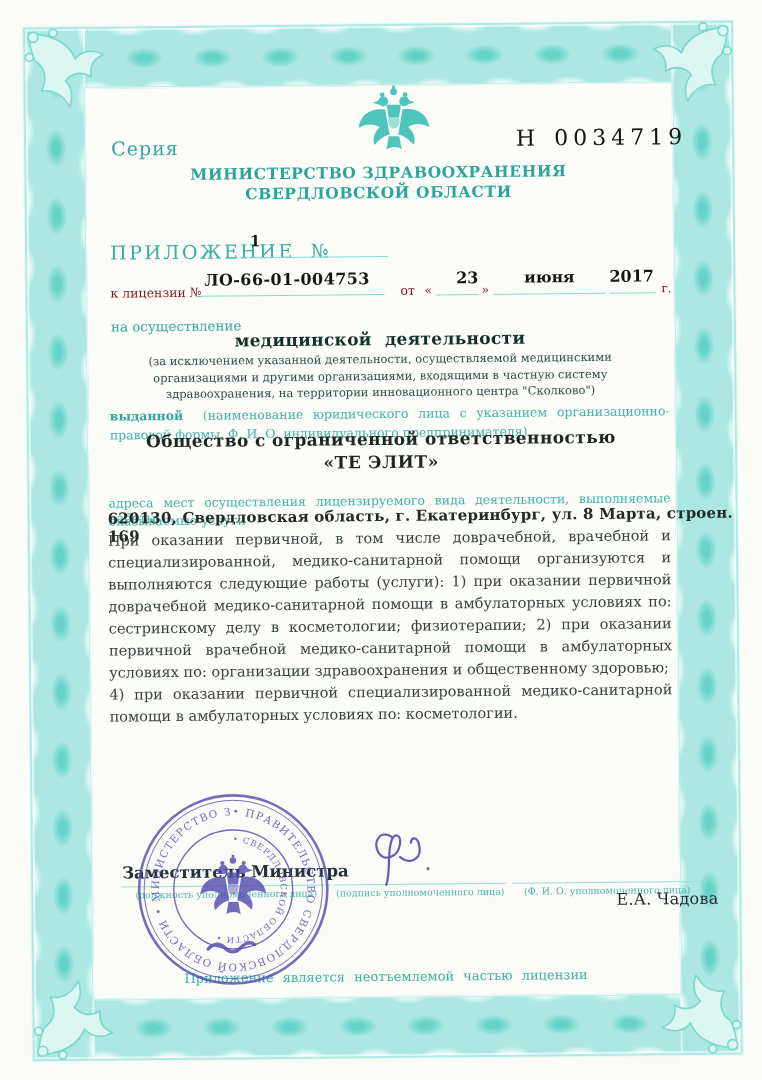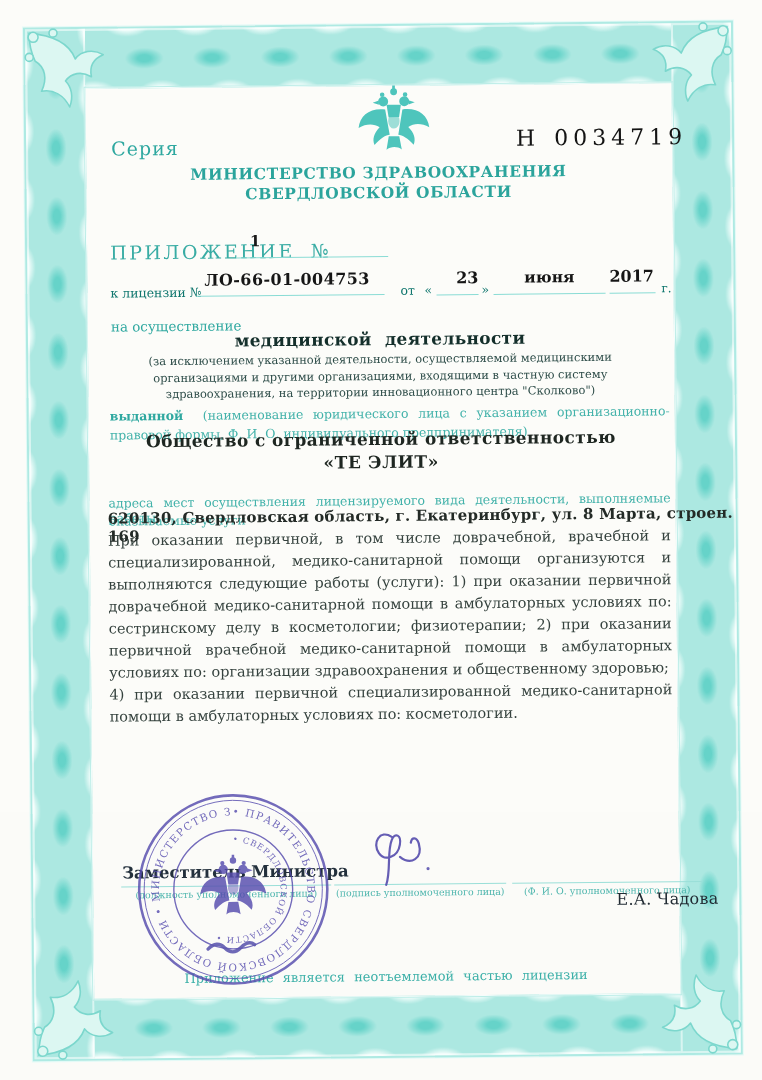--- a/index.html
+++ b/index.html
@@ -30,21 +30,21 @@
   .frame-inner{position:absolute;inset:58px;border:1.5px solid #bcede7;}
   .corner{position:absolute;width:92px;height:92px;}
   .corner.tl{left:-6px;top:-6px;}
   .corner.tr{right:-6px;top:-6px;transform:scaleX(-1);}
   .corner.bl{left:-6px;bottom:-6px;transform:scaleY(-1);}
   .corner.br{right:-6px;bottom:-6px;transform:scale(-1,-1);}
 
   
   .abs{position:absolute;}
   .teal{color:#2fa8a0;}
-  .teal-sm{color:#0f766e;font-size:12.5px;}
+  .teal-sm{color:#7f1d1d;font-size:12.5px;}
   .center{left:0;width:100%;text-align:center;}
   .fill{border-bottom:1.5px solid #8adcd5;}
   .caption{color:#4db5ad;font-size:9.5px;text-align:center;border-top:1px solid #9adfd8;padding-top:2px;
            font-family:"DejaVu Serif","Liberation Serif",serif;}
 
   .serie{left:114px;top:135px;font-size:19px;letter-spacing:1px;}
   .serial{left:519px;top:127px;font-size:22px;color:#141414;letter-spacing:5px;
           font-family:"DejaVu Serif","Liberation Serif",serif;}
   .serial .digits{margin-left:14px;}
   .ministry1{top:163px;font-size:15.5px;font-weight:bold;color:#2ba49c;letter-spacing:.6px;}

